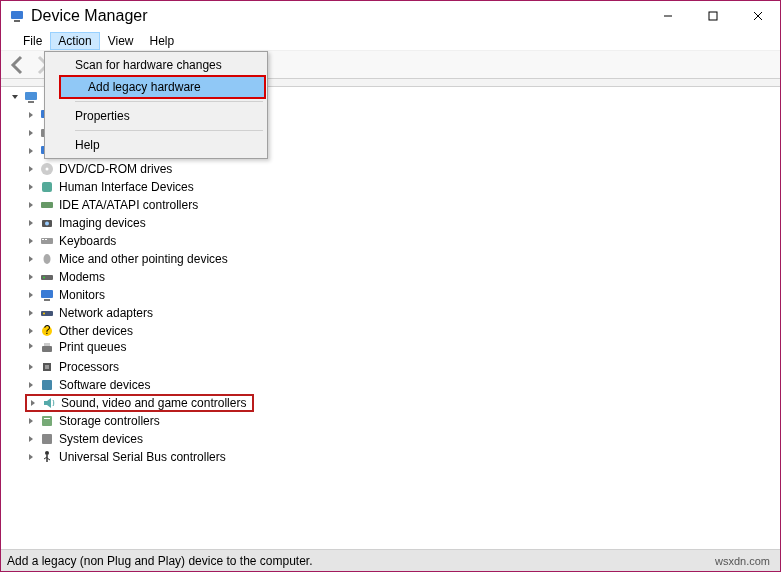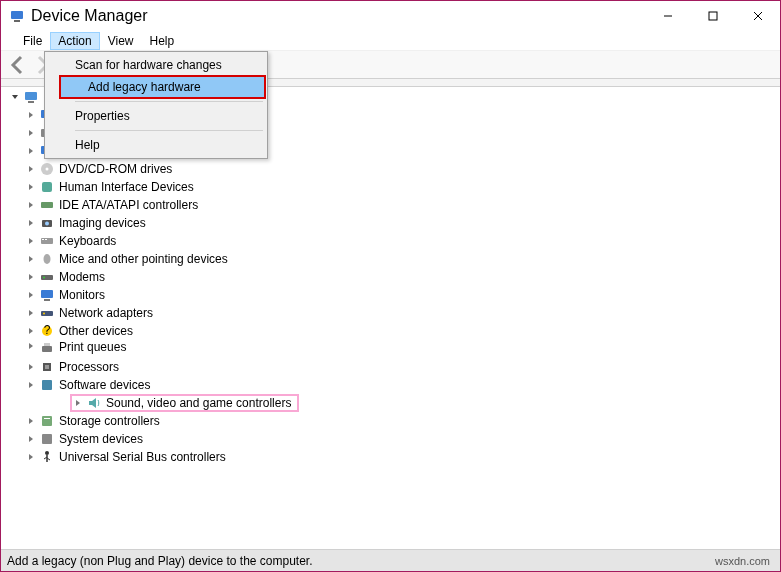--- a/index.html
+++ b/index.html
@@ -18,21 +18,21 @@
 .tool-sep { width: 1px; height: 20px; background: #d0d0d0; margin: 0 4px; }
 .toolbar2 { height: 8px; border-bottom: 1px solid #d0d0d0; background: #f4f4f4; }
 .tree { position: absolute; top: 87px; left: 6px; right: 6px; bottom: 24px; overflow: auto; background: #fff; }
 .tree-row { display: flex; align-items: center; height: 18px; white-space: nowrap; }
 .expander { width: 12px; height: 12px; display: flex; align-items: center; justify-content: center; margin-right: 2px; }
 .expander svg { width: 8px; height: 8px; }
 .node-icon { width: 16px; height: 16px; margin-right: 4px; display: flex; align-items: center; justify-content: center; }
 .node-label { font-size: 12px; }
 .root-row { padding-left: 2px; }
 .child-row { padding-left: 18px; }
-.highlight-red { border: 2px solid #f9a8d4; margin-left: 45px; }
+.highlight-red { border: 2px solid #b91c1c; }
 .dropdown { position: absolute; top: 50px; left: 43px; width: 224px; background: #f0f0f0; border: 1px solid #a0a0a0; box-shadow: 2px 2px 4px rgba(0,0,0,0.2); z-index: 10; padding: 2px; }
 .dd-item { height: 22px; display: flex; align-items: center; padding-left: 28px; }
 .dd-item.hover { background: #90c8f6; border: 1px solid #2a84d4; padding-left: 27px; }
 .dd-item.hl-red { outline: 2.5px solid #d40000; outline-offset: -1px; margin-left: 13px; }
 .dd-sep { height: 1px; background: #d0d0d0; margin: 3px 2px 3px 28px; }
 .statusbar { position: absolute; bottom: 0; left: 0; right: 0; height: 22px; border-top: 1px solid #d0d0d0; background: #e5e5e5; display: flex; align-items: center; padding: 0 6px; }
 .watermark { position: absolute; right: 10px; bottom: 4px; font-size: 11px; color: #555; }
 
 
 </style>

